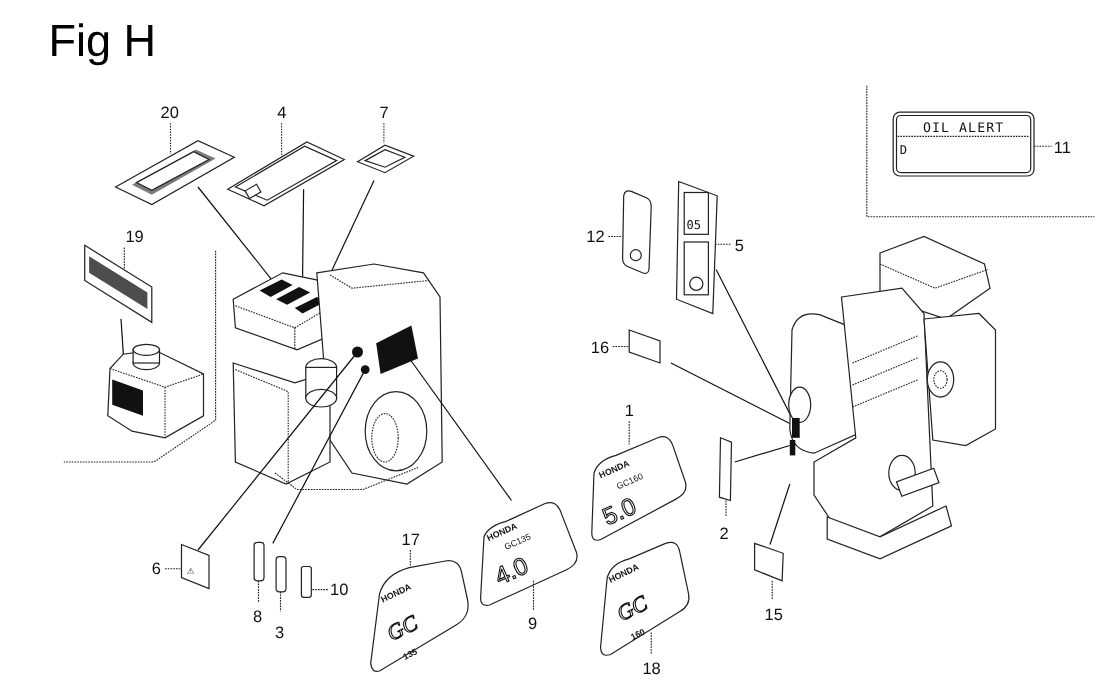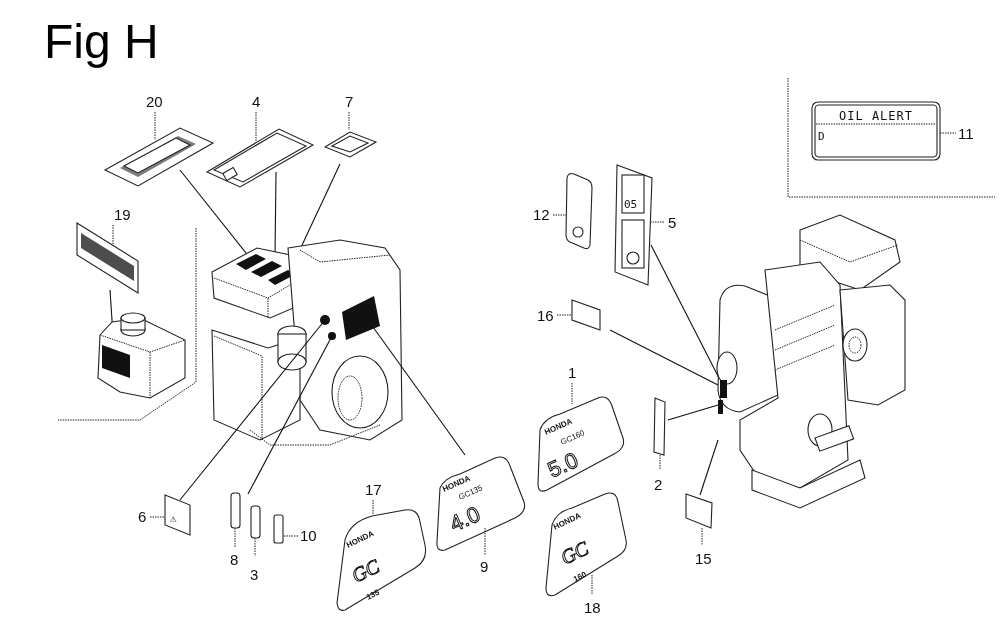--- a/index.html
+++ b/index.html
@@ -1,17 +1,17 @@
 <!DOCTYPE html>
 <html><head>
 <meta charset="utf-8">
 <style>
   html, body { margin:0; padding:0; background:#ffffff; }
   body { width:1000px; height:629px; position:relative; overflow:hidden; font-family:"Liberation Sans", sans-serif; }
-  .title { position:absolute; left:44px; top:14px; font-size:48px; color:#000; font-family:"Liberation Sans", sans-serif; }
+  .title { position:absolute; left:44px; top:14px; font-size:41px; color:#000; font-family:"Liberation Sans", sans-serif; }
   svg#diagram { position:absolute; left:0; top:0; }
   .callout { font-family:"Liberation Sans", sans-serif; font-size:15px; fill:#111; }
   .lbl-small { font-family:"DejaVu Sans Mono", monospace; font-size:11px; fill:#111; }
   .lbl-oil { font-family:"DejaVu Sans Mono", monospace; font-size:12px; fill:#111; letter-spacing:1px; }
   .lbl-brand { font-family:"Liberation Sans", sans-serif; font-size:8px; font-weight:bold; fill:#111; }
   .lbl-model { font-family:"Liberation Sans", sans-serif; font-size:8px; fill:#111; }
   .lbl-big { font-family:"Liberation Sans", sans-serif; font-size:22px; fill:none; stroke:#111; stroke-width:1; }
   .lbl-gc { font-family:"Liberation Serif", serif; font-style:italic; font-size:20px; fill:none; stroke:#111; stroke-width:1; }
   .line { stroke:#111; stroke-width:1.1; fill:none; }
   .dline { stroke:#222; stroke-width:1; fill:none; stroke-dasharray:1.5 1; }

